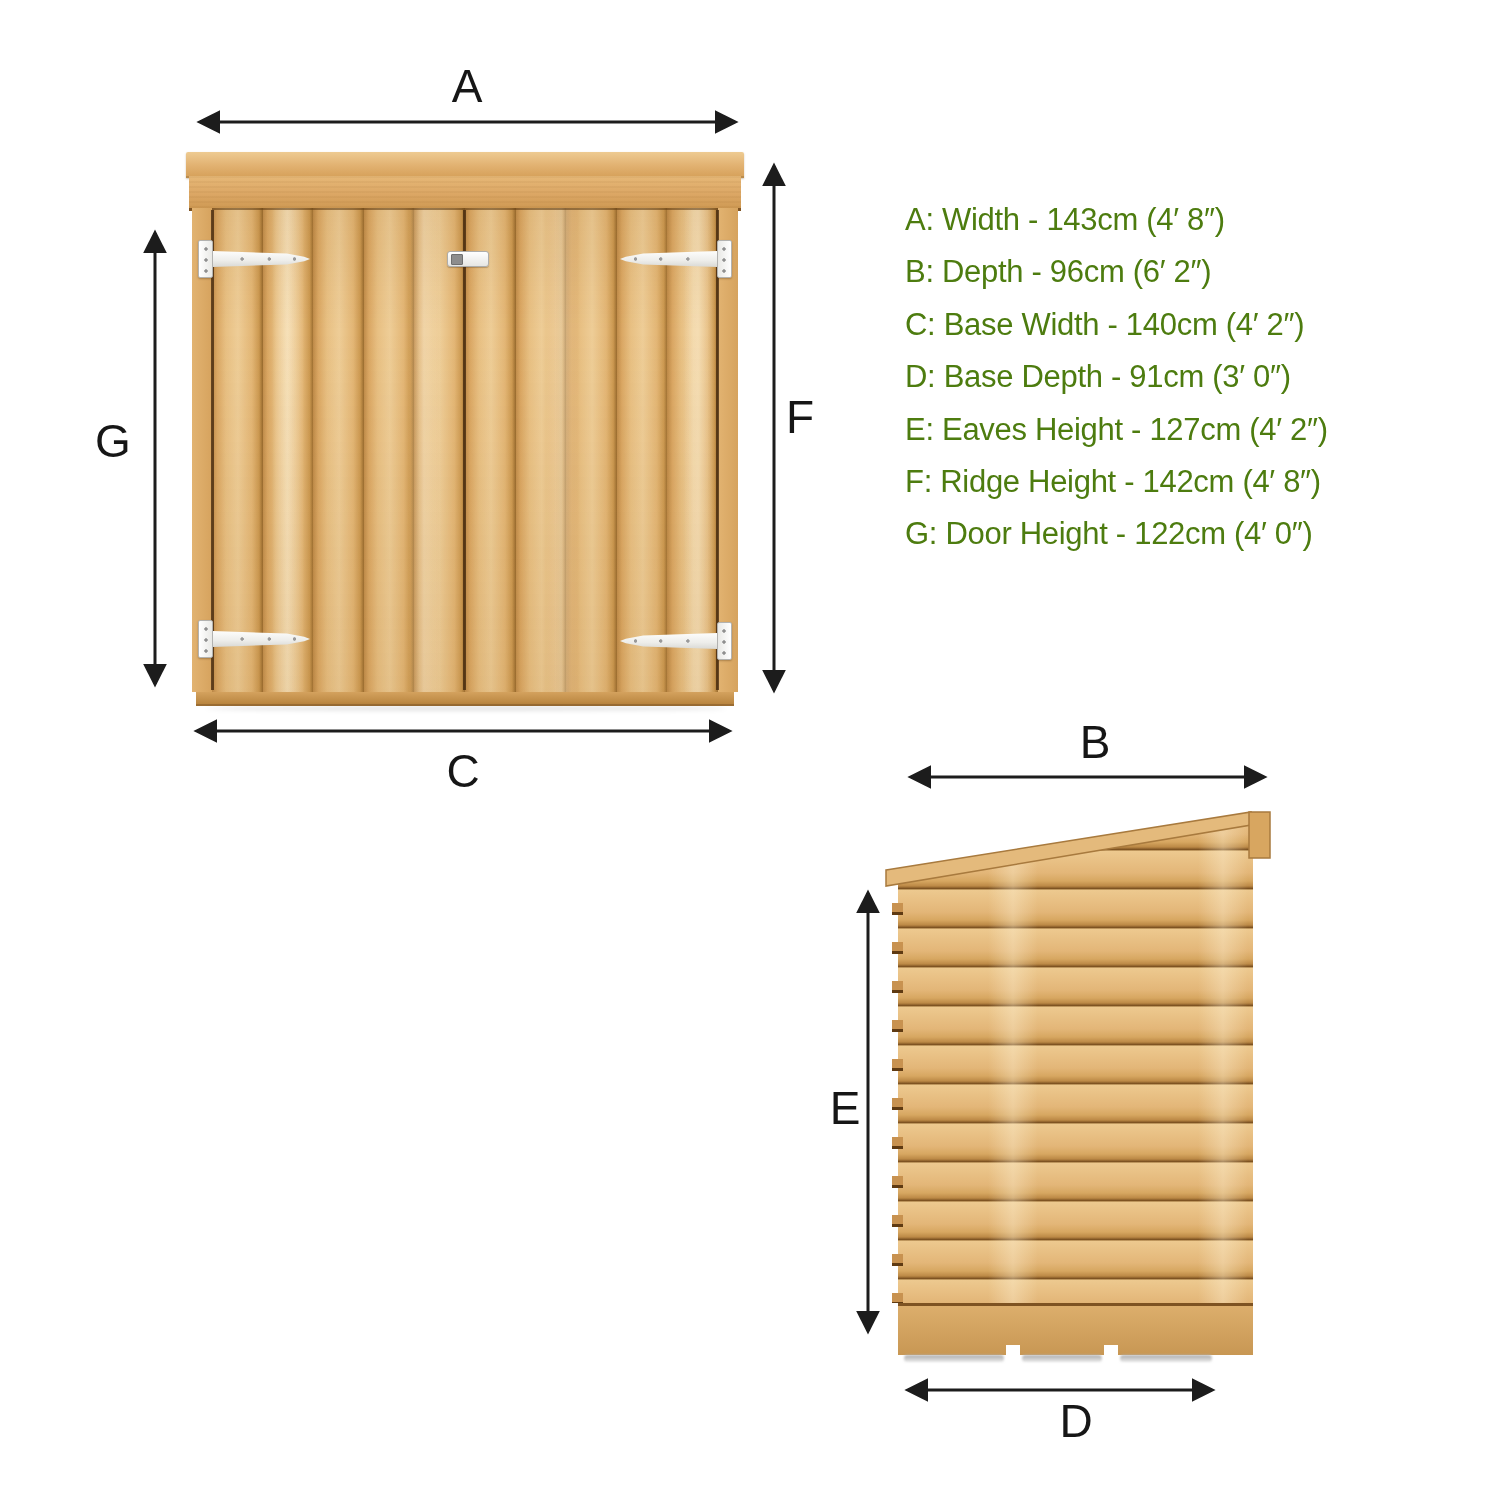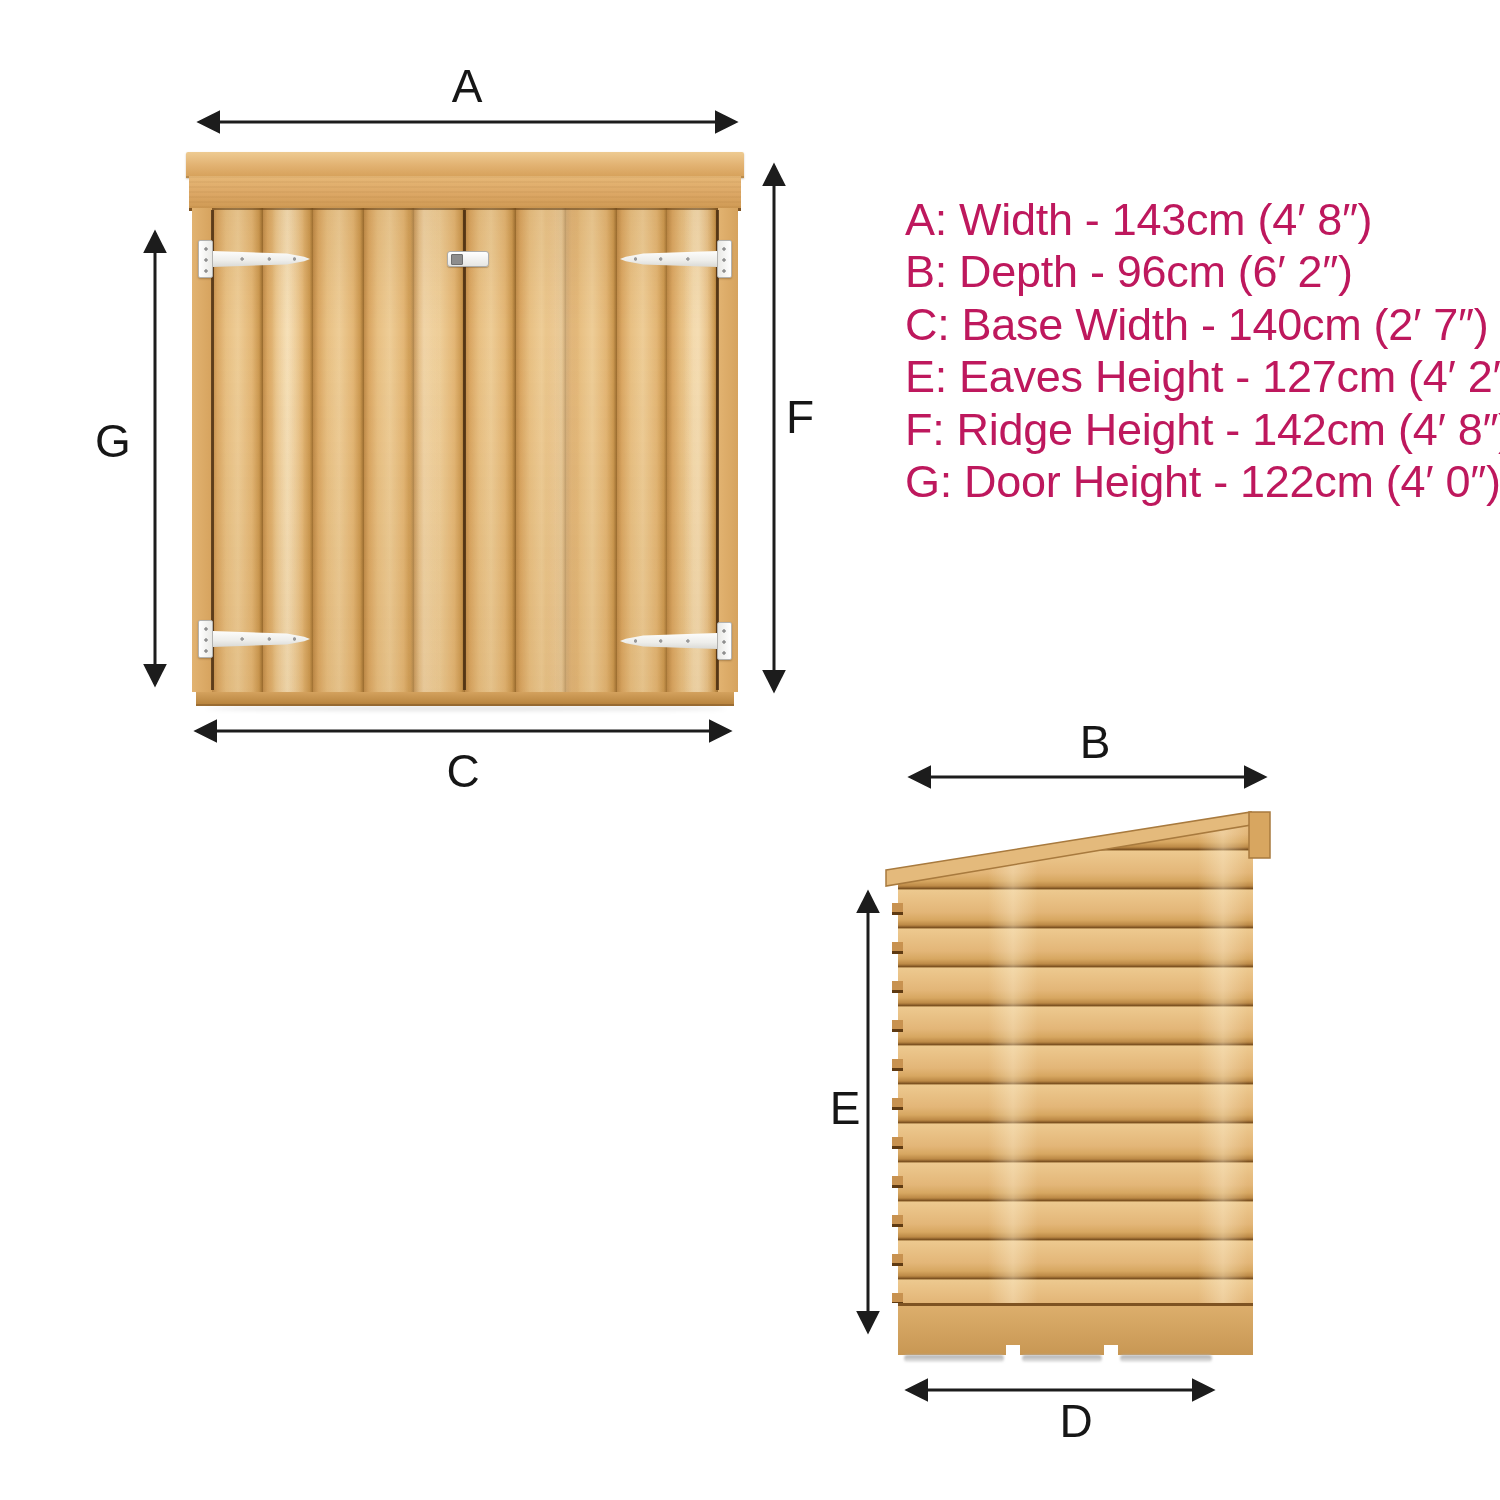--- a/index.html
+++ b/index.html
@@ -119,21 +119,21 @@
   .side-roof-svg{position:absolute;left:880px;top:795px;width:400px;height:110px;}
 
   
   .dim-arrows{position:absolute;left:0;top:0;width:1500px;height:1500px;}
   .dim-letter{
     position:absolute;transform:translate(-50%,-50%);
     font-size:46px;font-weight:400;color:#161616;line-height:1;
   }
   
   .specs{position:absolute;left:905px;top:194px;width:560px;}
-  .spec-line{font-size:45px;line-height:52.4px;color:#be185d;letter-spacing:-0.3px;white-space:nowrap;}
+  .spec-line{font-size:31px;line-height:52.4px;color:#4d7c0f;letter-spacing:-0.3px;white-space:nowrap;}
 </style>
 </head>
 <body>
 
 <div id="canvas">
 
   <div class="layer">
     <div class="front-cap"></div>
     <div class="front-fascia"></div>
     <div class="front-body"></div>
@@ -219,19 +219,20 @@
   <div class="dim-letter" style="left:800px;top:417px;">F</div>
   <div class="dim-letter" style="left:113px;top:441px;">G</div>
   <div class="dim-letter" style="left:463px;top:771px;">C</div>
   <div class="dim-letter" style="left:1095px;top:742px;">B</div>
   <div class="dim-letter" style="left:845px;top:1108px;">E</div>
   <div class="dim-letter" style="left:1076px;top:1421px;">D</div>
 
   <div class="specs">
     <div class="spec-line">A: Width - 143cm (4′ 8″)</div>
     <div class="spec-line">B: Depth - 96cm (6′ 2″)</div>
-    <div class="spec-line">C: Base Width - 140cm (2′ 7″)</div>
+    <div class="spec-line">C: Base Width - 140cm (4′ 2″)</div>
+    <div class="spec-line">D: Base Depth - 91cm (3′ 0″)</div>
     <div class="spec-line">E: Eaves Height - 127cm (4′ 2″)</div>
     <div class="spec-line">F: Ridge Height - 142cm (4′ 8″)</div>
     <div class="spec-line">G: Door Height - 122cm (4′ 0″)</div>
   </div>
 
 </div>
 
 </body></html>

